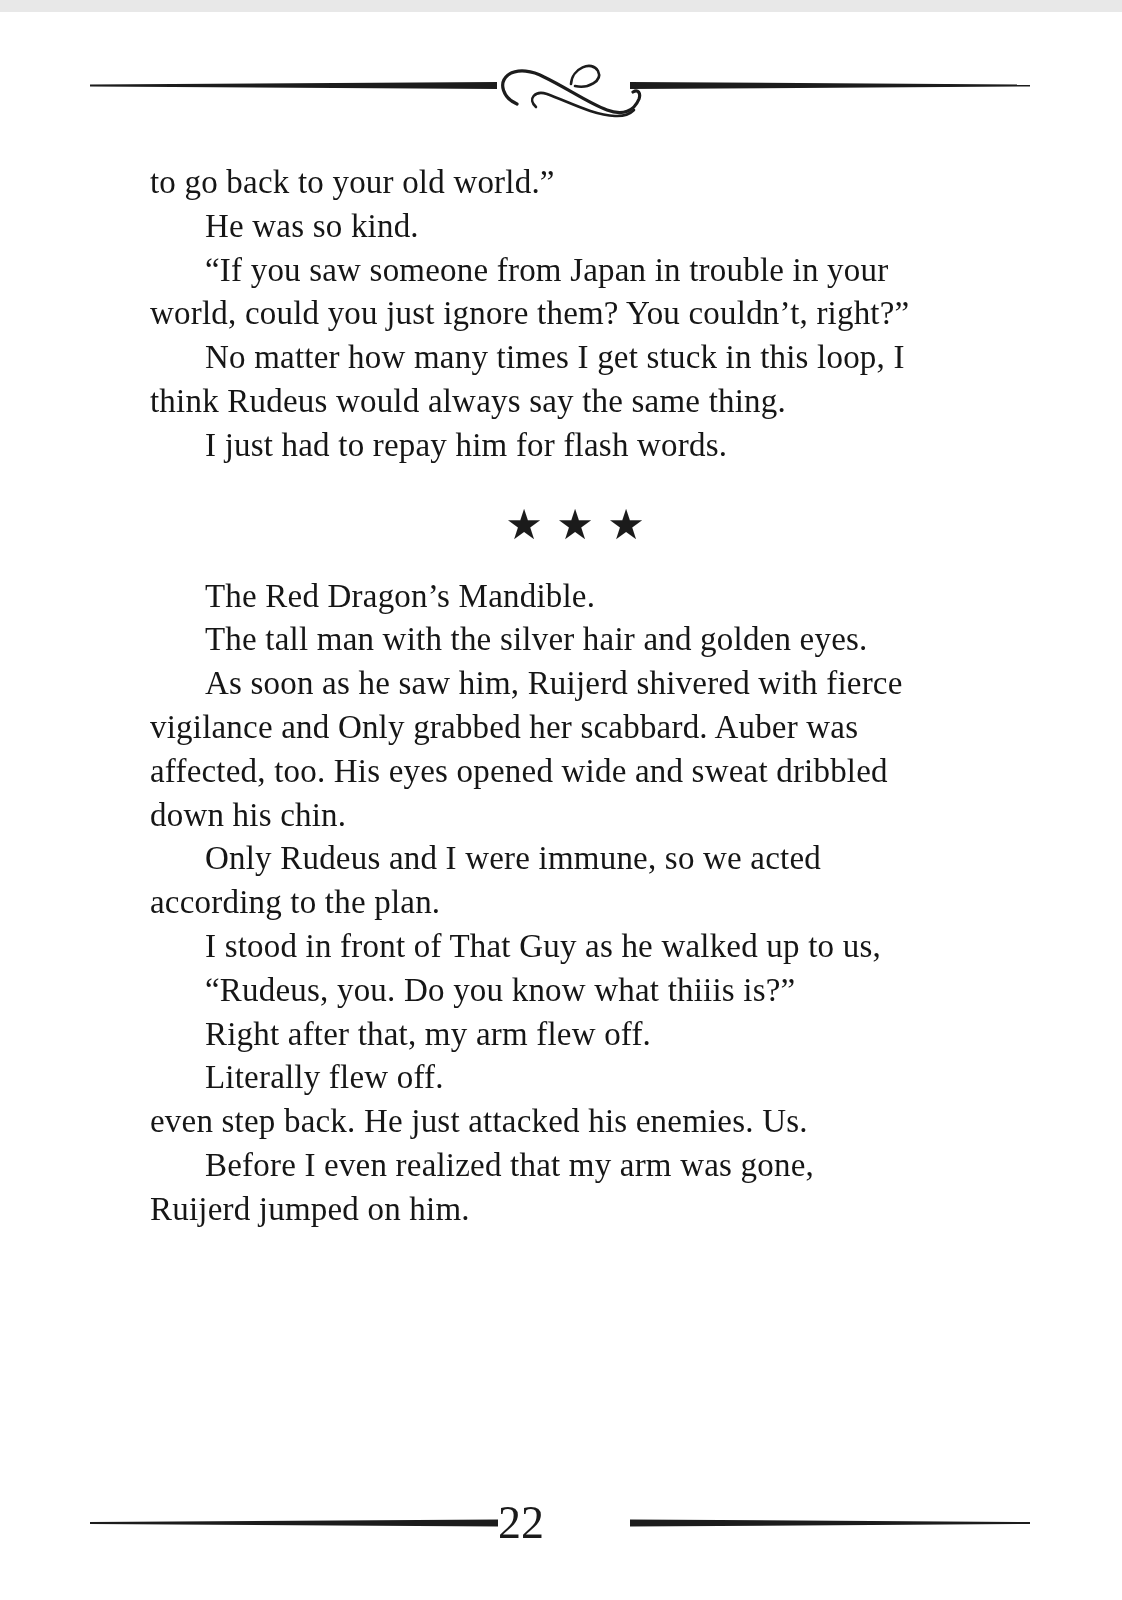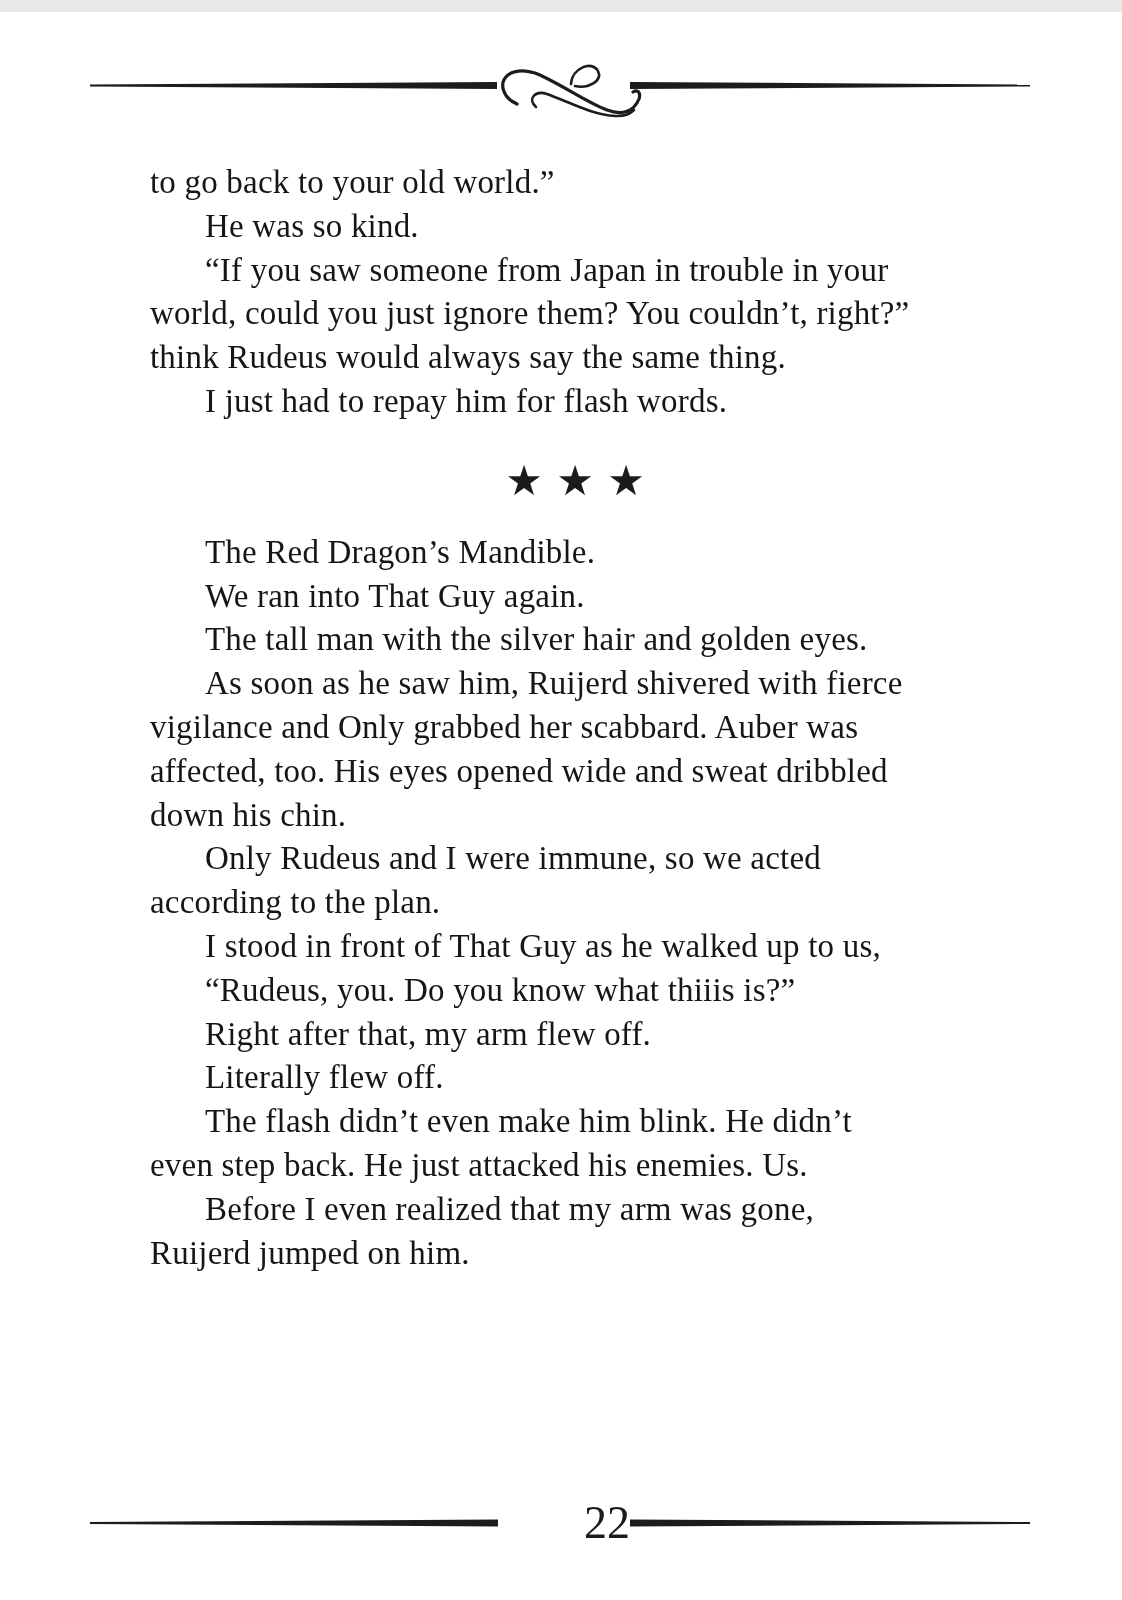--- a/index.html
+++ b/index.html
@@ -40,21 +40,21 @@
     font-size: 42px;
     line-height: 44px;
     margin: 35px 0 28px 0;
     color: #1b1b1b;
   }
   .page-number {
     position: absolute;
     left: 498px;
     top: 1486px;
     width: 132px;
-    text-align: right;
+    text-align: left;
     font-size: 46px;
     line-height: 50px;
     color: #1b1b1b;
   }
   .ink { fill: #1c1c1c; stroke: none; }
   .flourish path { fill: none; stroke: #1c1c1c; stroke-linecap: round; }
 </style>
 </head>
 <body>
 
@@ -69,39 +69,38 @@
       <path d="M 41,48 C 32,40 40,31 52,35 C 74,43 98,56 120,57 C 129,57.5 135,55 139,51" stroke-width="2.6"></path>
     </g>
   </svg>
 
   <div class="text-block">
     <div>
         <div class="line">to go back to your old world.”</div>
         <div class="line indent">He was so kind.</div>
         <div class="line indent">“If you saw someone from Japan in trouble in your</div>
         <div class="line">world, could you just ignore them? You couldn’t, right?”</div>
+        <div class="line indent">No matter how many times I get stuck in this loop, I</div>
         <div class="line">think Rudeus would always say the same thing.</div>
         <div class="line indent">I just had to repay him for flash words.</div>
       </div>
     <div class="scene-break">★ ★ ★</div>
     <div>
         <div class="line indent">The Red Dragon’s Mandible.</div>
-        <div class="line indent">We ran into That Guy again.</div>
         <div class="line indent">The tall man with the silver hair and golden eyes.</div>
         <div class="line indent">As soon as he saw him, Ruijerd shivered with fierce</div>
         <div class="line">vigilance and Only grabbed her scabbard. Auber was</div>
         <div class="line">affected, too. His eyes opened wide and sweat dribbled</div>
         <div class="line">down his chin.</div>
         <div class="line indent">Only Rudeus and I were immune, so we acted</div>
         <div class="line">according to the plan.</div>
         <div class="line indent">I stood in front of That Guy as he walked up to us,</div>
         <div class="line indent">“Rudeus, you. Do you know what thiiis is?”</div>
         <div class="line indent">Right after that, my arm flew off.</div>
         <div class="line indent">Literally flew off.</div>
-        <div class="line indent">The flash didn’t even make him blink. He didn’t</div>
         <div class="line">even step back. He just attacked his enemies. Us.</div>
         <div class="line indent">Before I even realized that my arm was gone,</div>
         <div class="line">Ruijerd jumped on him.</div>
       </div>
   </div>
 
   <svg class="footer-svg" width="1122" height="60" viewBox="0 0 1122 60">
     <polygon class="ink" points="90,29 498,26.5 498,33.5 90,31"></polygon>
     <polygon class="ink" points="630,26.5 1030,29 1030,31 630,33.5"></polygon>
   </svg>

